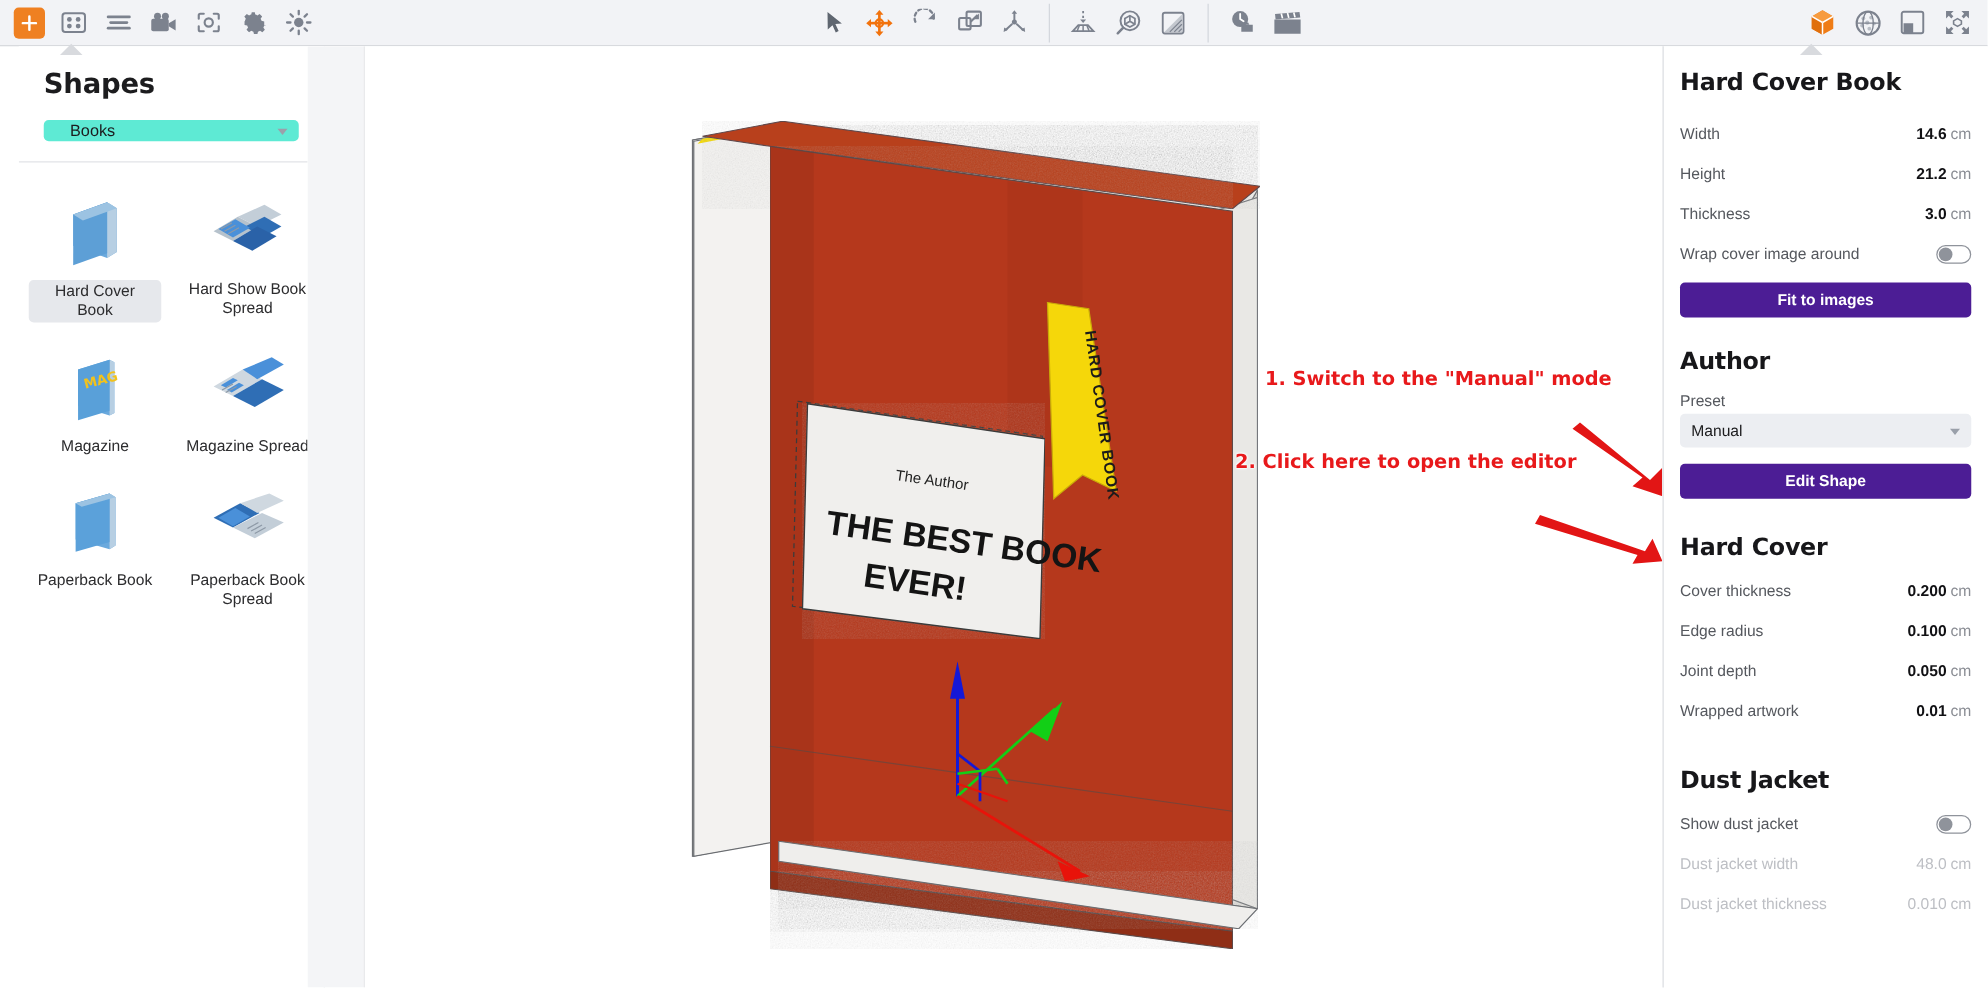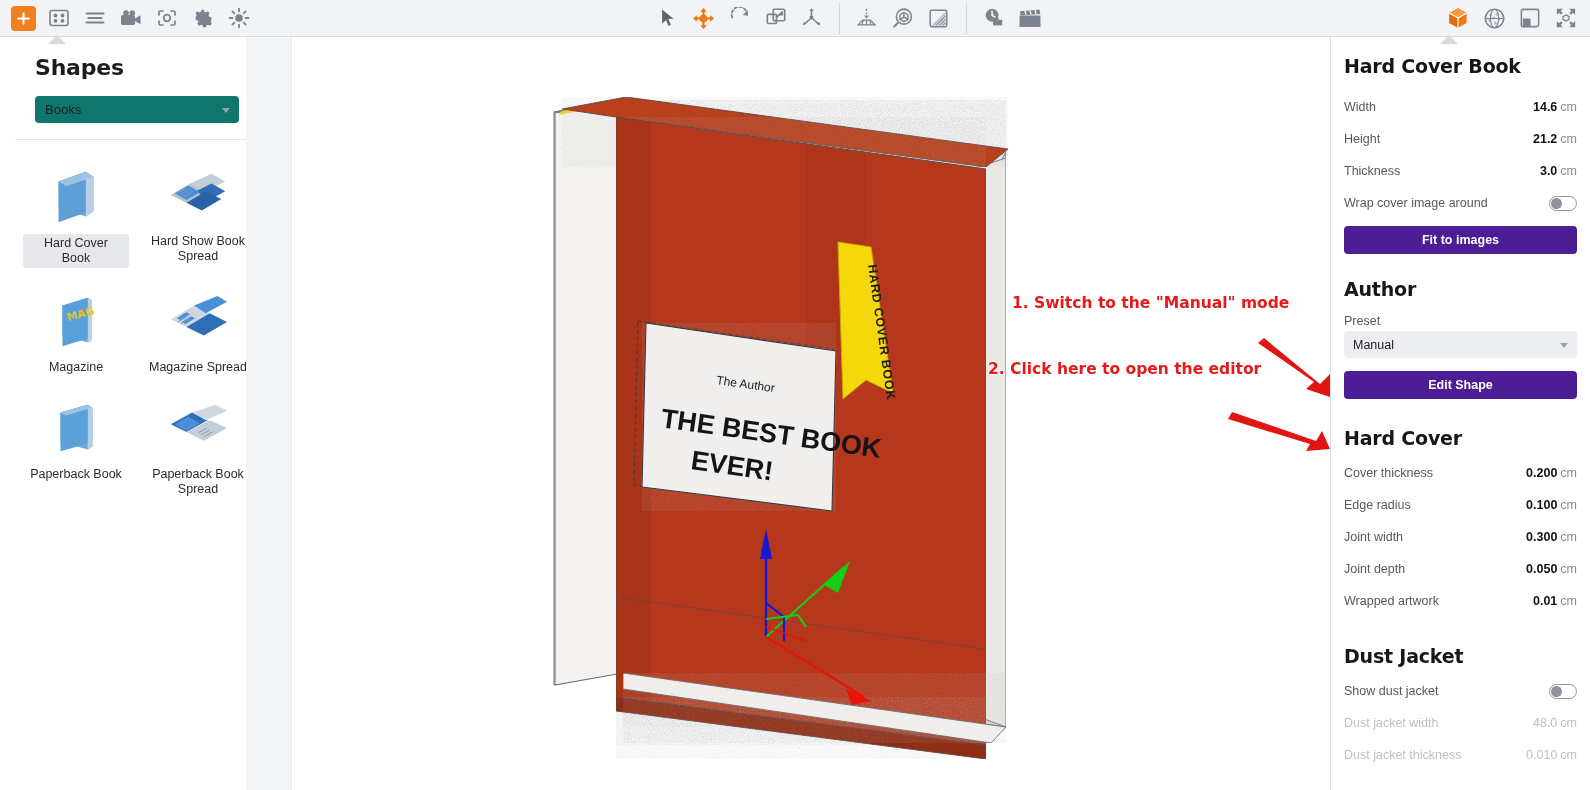--- a/index.html
+++ b/index.html
@@ -68,25 +68,25 @@
     overflow: hidden;
   }
   #left-head { padding: 18px 20px 16px 20px; }
   #panel-title {
     font-size: 22px; font-weight: bold; color: #1c1c1e;
     letter-spacing: -0.2px;
     font-family: "DejaVu Sans", sans-serif;
   }
   #category-select {
     margin-top: 16px;
-    height: 27px;
-    background: #0f766e;
+    height: 17px;
+    background: #5eead4;
     border-radius: 4px;
     display: flex; align-items: center;
-    padding: 0 10px;
+    padding: 0 21px;
     cursor: pointer;
     position: relative;
   }
   #category-select .sel-label { font-size: 13px; color: #1c1c1e; }
   #category-select .caret {
     position: absolute; right: 9px; top: 50%;
     margin-top: -2px;
     width: 0; height: 0;
     border-left: 4px solid transparent;
     border-right: 4px solid transparent;
@@ -699,26 +699,20 @@
       <span class="prop-val">0.200</span><span class="prop-unit">cm</span>
     </span>
   </div>
   <div class="prop-row">
     <span class="prop-label">Edge radius</span>
     <span>
       <span class="prop-val">0.100</span><span class="prop-unit">cm</span>
     </span>
   </div>
   <div class="prop-row">
-    <span class="prop-label">Joint width</span>
-    <span>
-      <span class="prop-val">0.300</span><span class="prop-unit">cm</span>
-    </span>
-  </div>
-  <div class="prop-row">
     <span class="prop-label">Joint depth</span>
     <span>
       <span class="prop-val">0.050</span><span class="prop-unit">cm</span>
     </span>
   </div>
   <div class="prop-row">
     <span class="prop-label">Wrapped artwork</span>
     <span>
       <span class="prop-val">0.01</span><span class="prop-unit">cm</span>
     </span>

